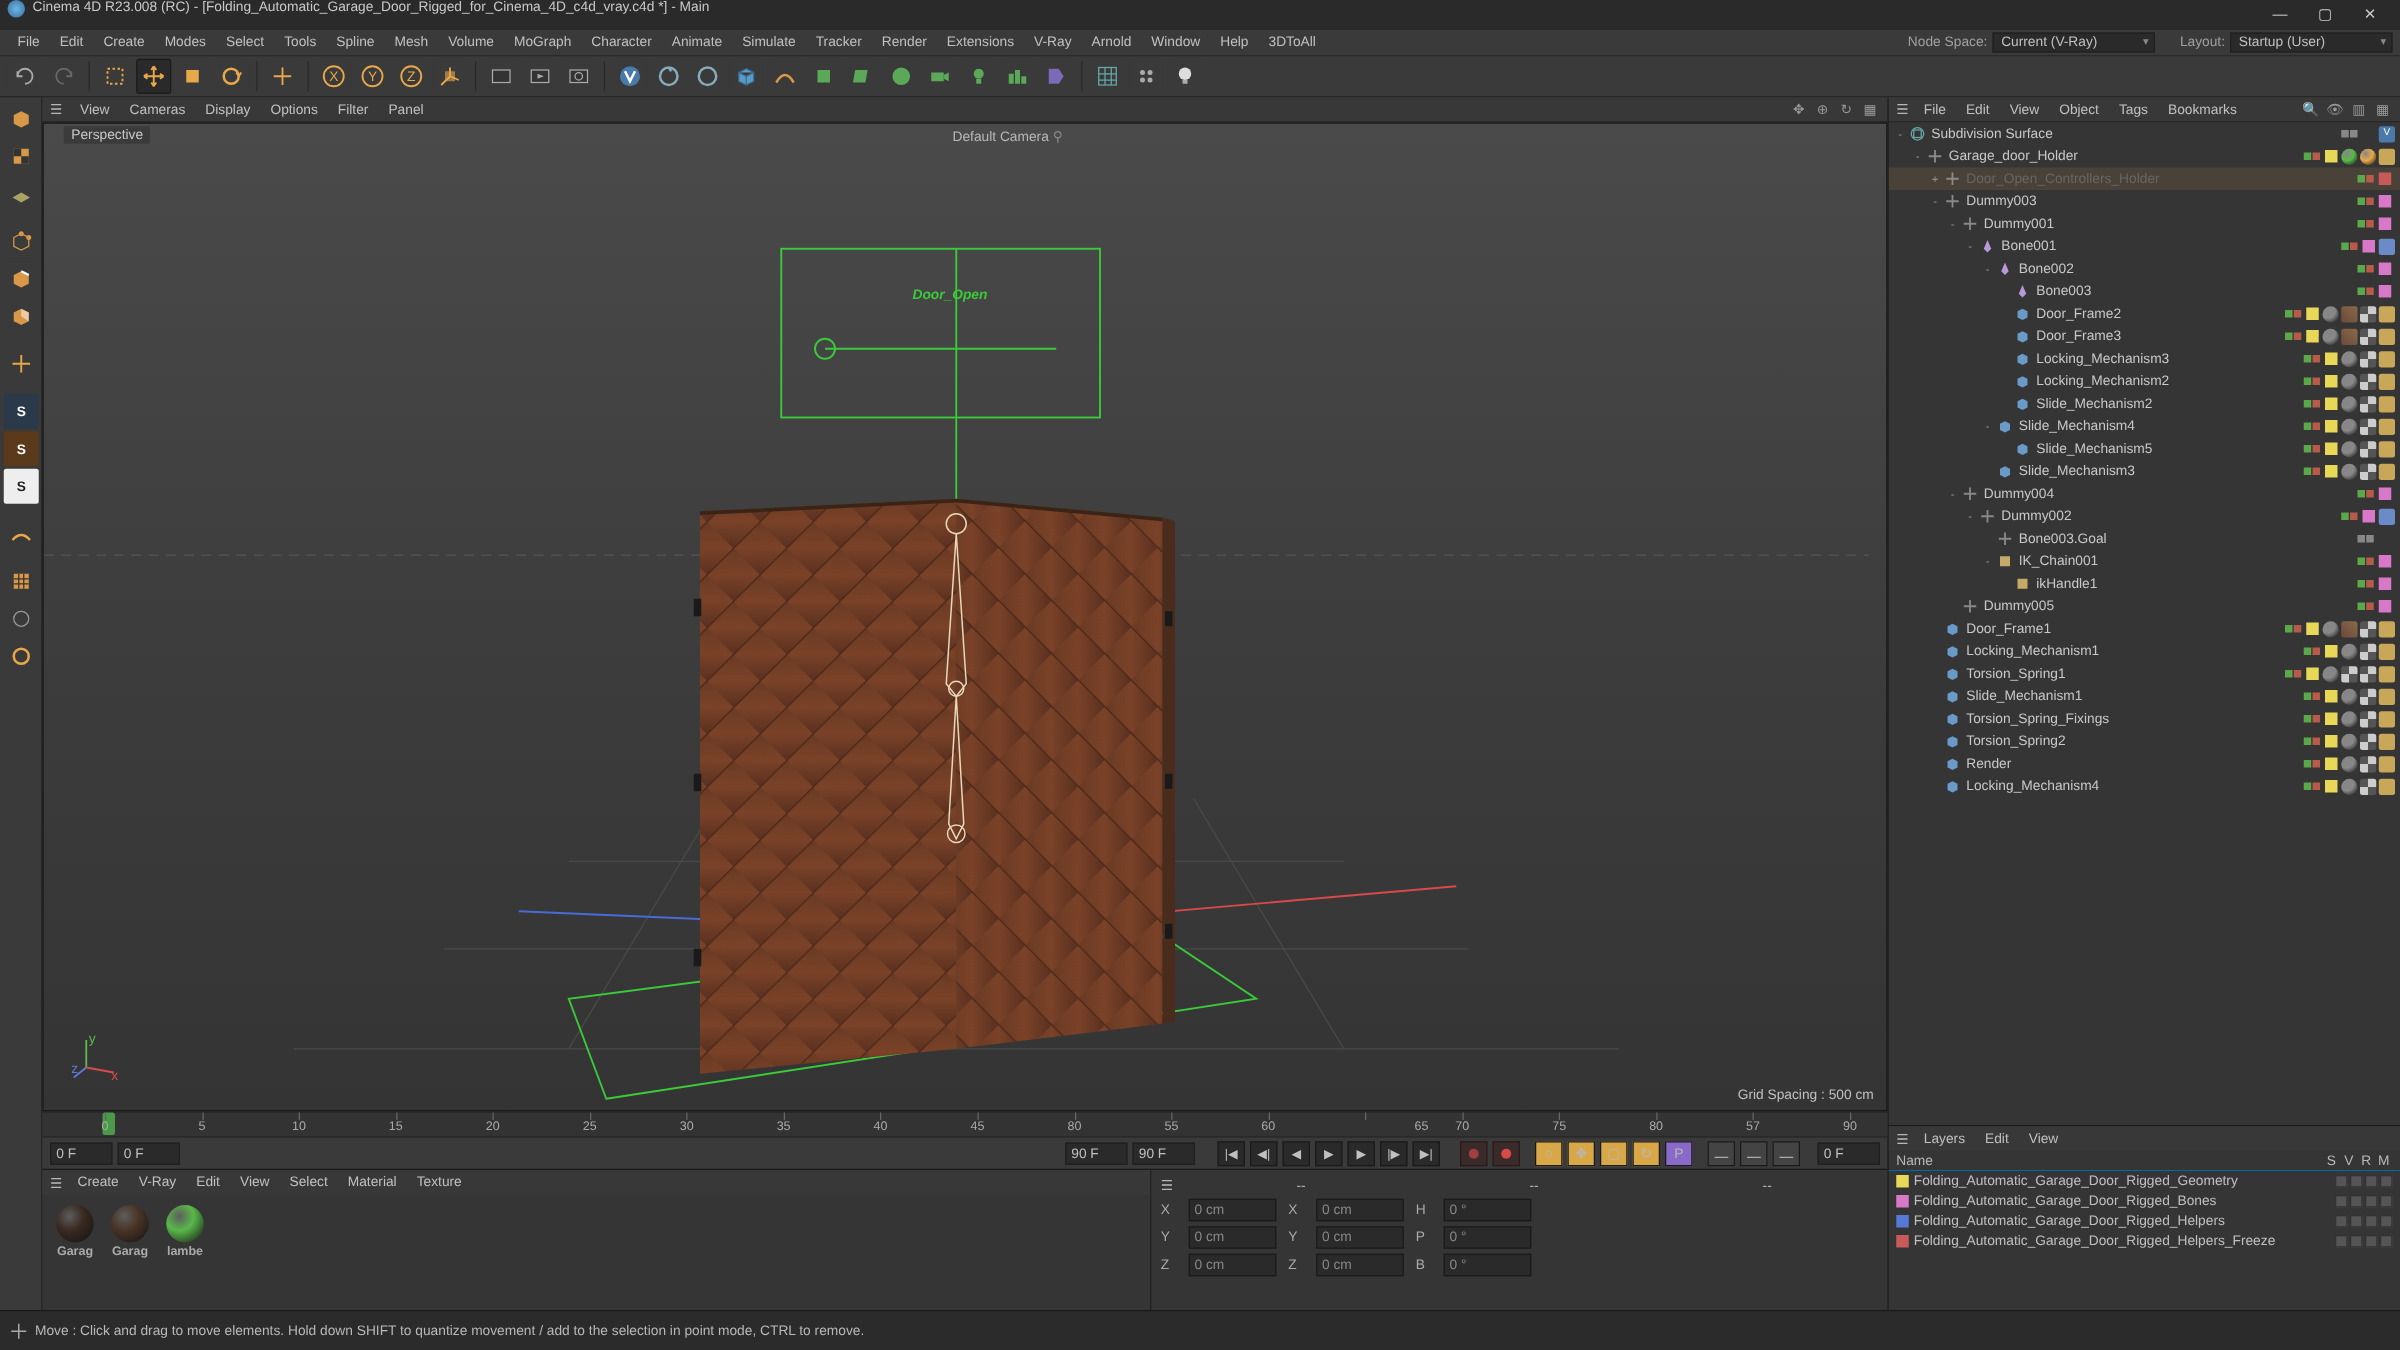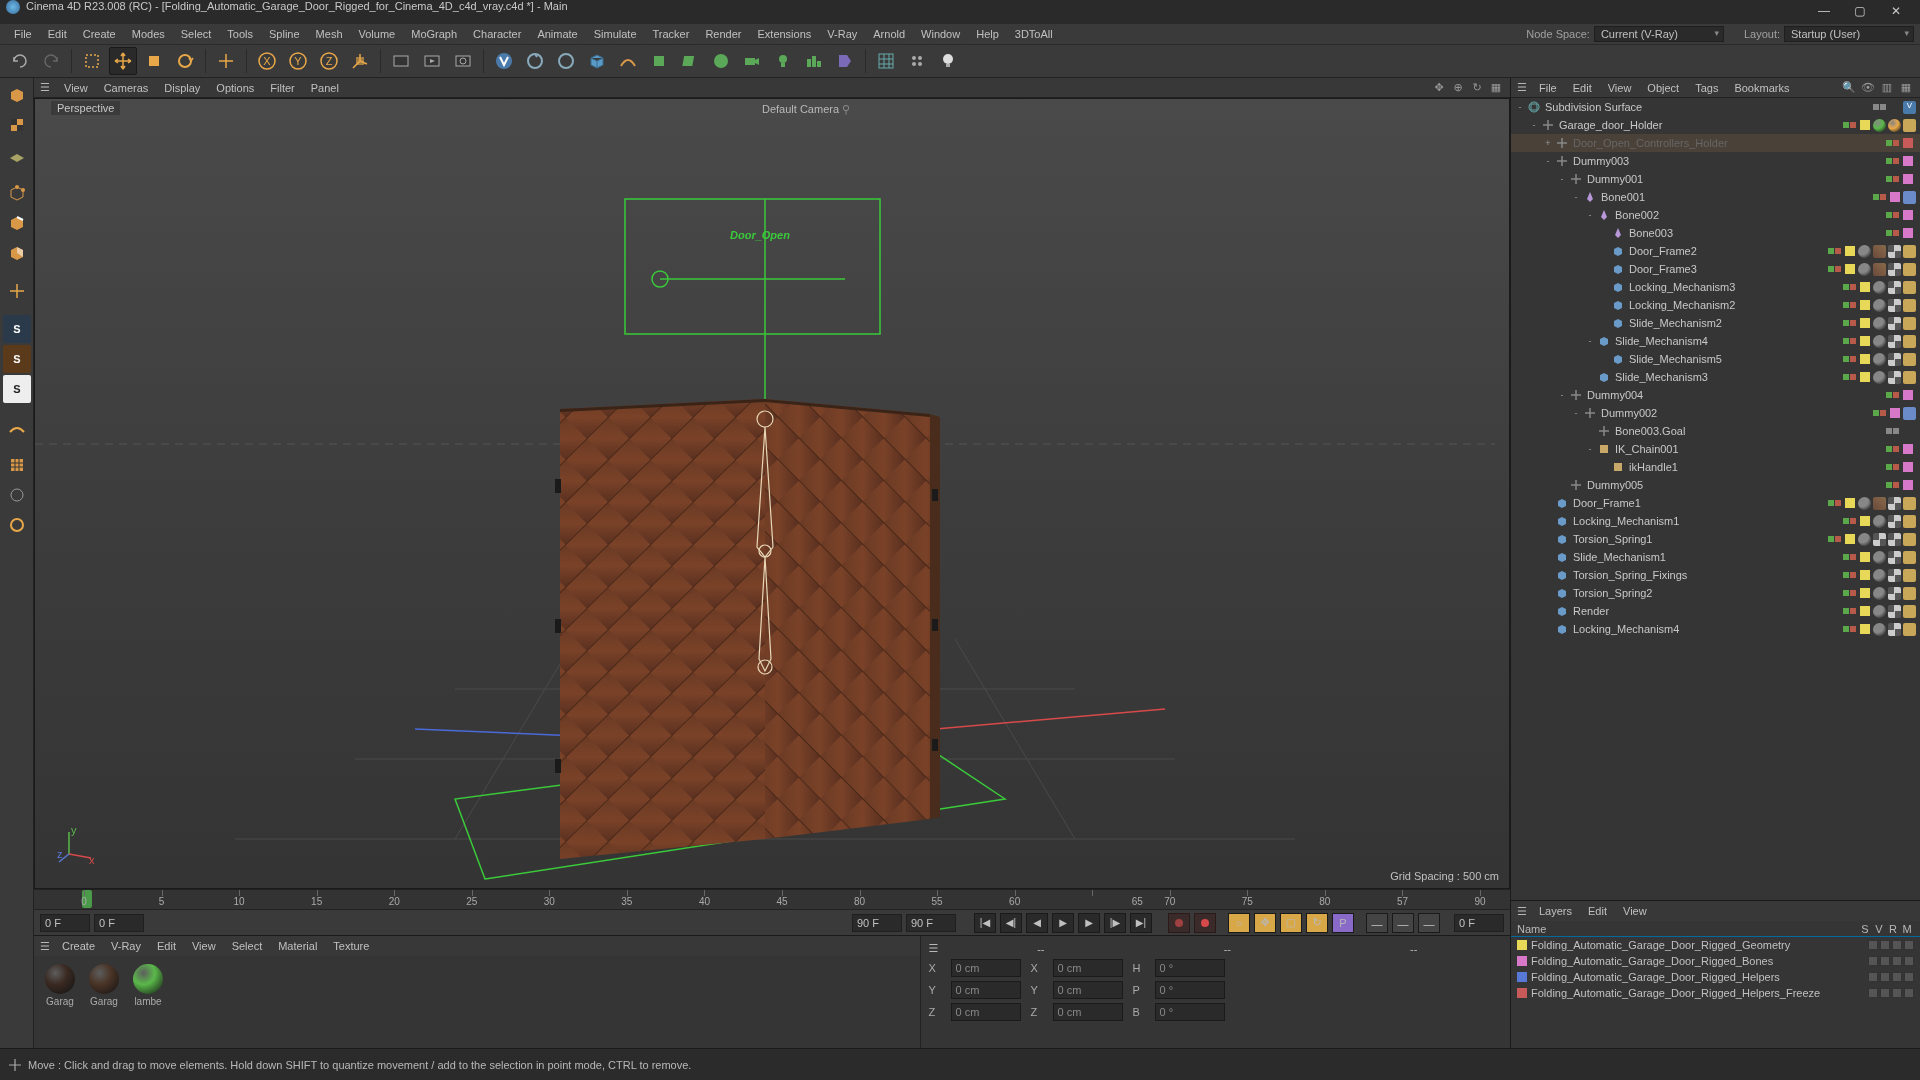--- a/index.html
+++ b/index.html
@@ -67,21 +67,21 @@
 .obtn { width:22px; height:20px; border:1px solid #1a1a1a; display:flex;align-items:center;justify-content:center;}
 
 
 .bottom-row { height: 120px; display:flex; border-top:1px solid #1a1a1a;}
 .mat-panel { flex:0 0 60%; background:#353535; display:flex; flex-direction:column;}
 .mat-panel .hdr { height:20px; background:#383838; display:flex; align-items:center; padding:0 6px;}
 .mat-panel .hdr .m { padding:2px 8px; font-size:11px; color:#c0c0c0;}
 .mat-panel .body { flex:1; display:flex; gap:8px; padding:8px; align-items:flex-start;}
 .mat-slot { width:36px; text-align:center;}
 .mat-ball { width:30px; height:30px; border-radius:50%; margin:0 auto 2px;}
-.mat-name { font-size:10px; color:#aaa; overflow:hidden; text-overflow:ellipsis;}
+.mat-name { font-size:10px; color:#aaa; overflow:hidden; text-overflow:ellipsis;font-weight:bold;}
 
 .coord-panel { flex:0 0 40%; background:#353535; border-left:1px solid #222; display:flex; flex-direction:column; padding:4px 8px;}
 .coord-row { display:flex; gap:10px; align-items:center; margin:2px 0;}
 .coord-row .lbl { width:12px; color:#aaa;}
 .coord-row .fld { background:#2a2a2a; border:1px solid #1a1a1a; padding:2px 4px; width:70px; color:#888; font-size:11px;}
 .coord-sel { background:#2a2a2a; border:1px solid #1a1a1a; padding:2px 8px; color:#aaa; font-size:11px; min-width:70px;}
 .apply-btn { background:#2a2a2a; border:1px solid #1a1a1a; padding:2px 20px; color:#c0c0c0; margin-left:auto;}
 
 
 .right-col { width: 410px; background:#353535; display:flex; flex-direction:column; border-left:1px solid #1a1a1a;}

